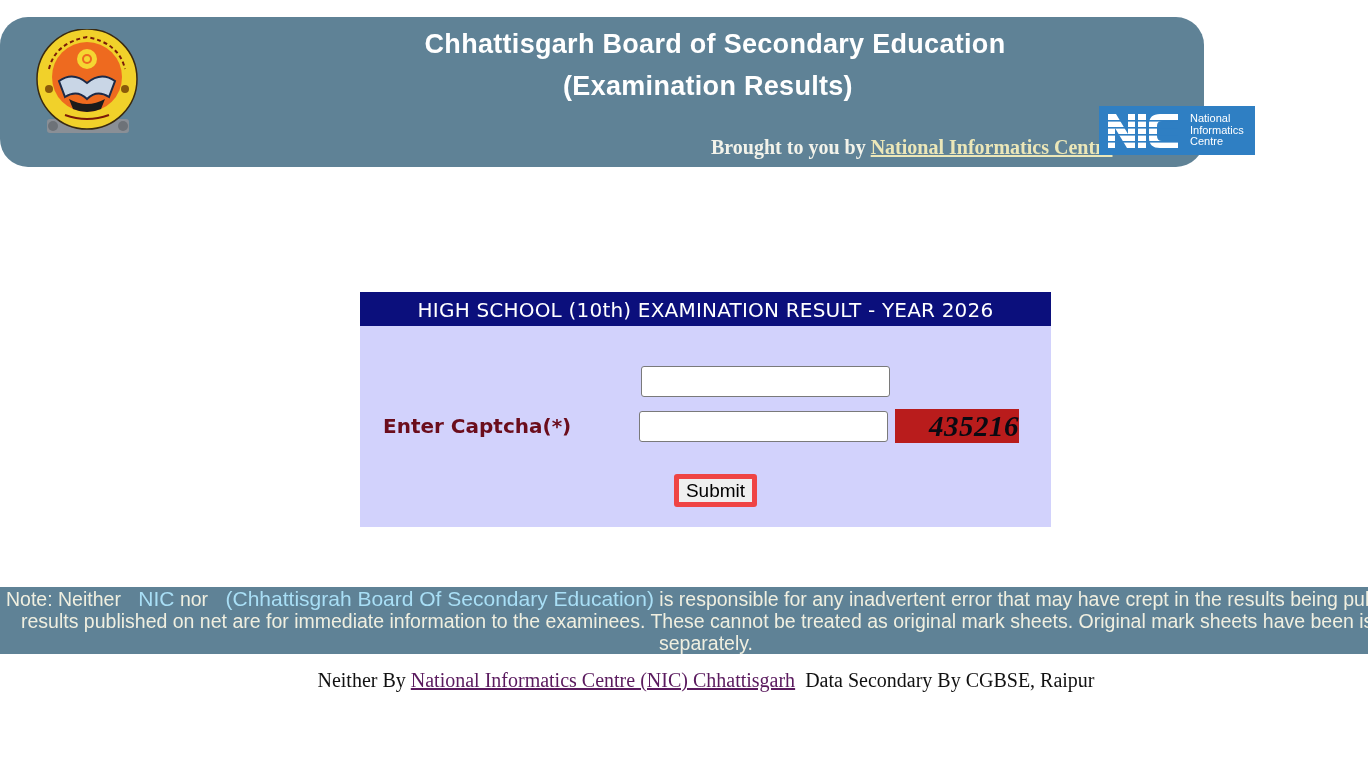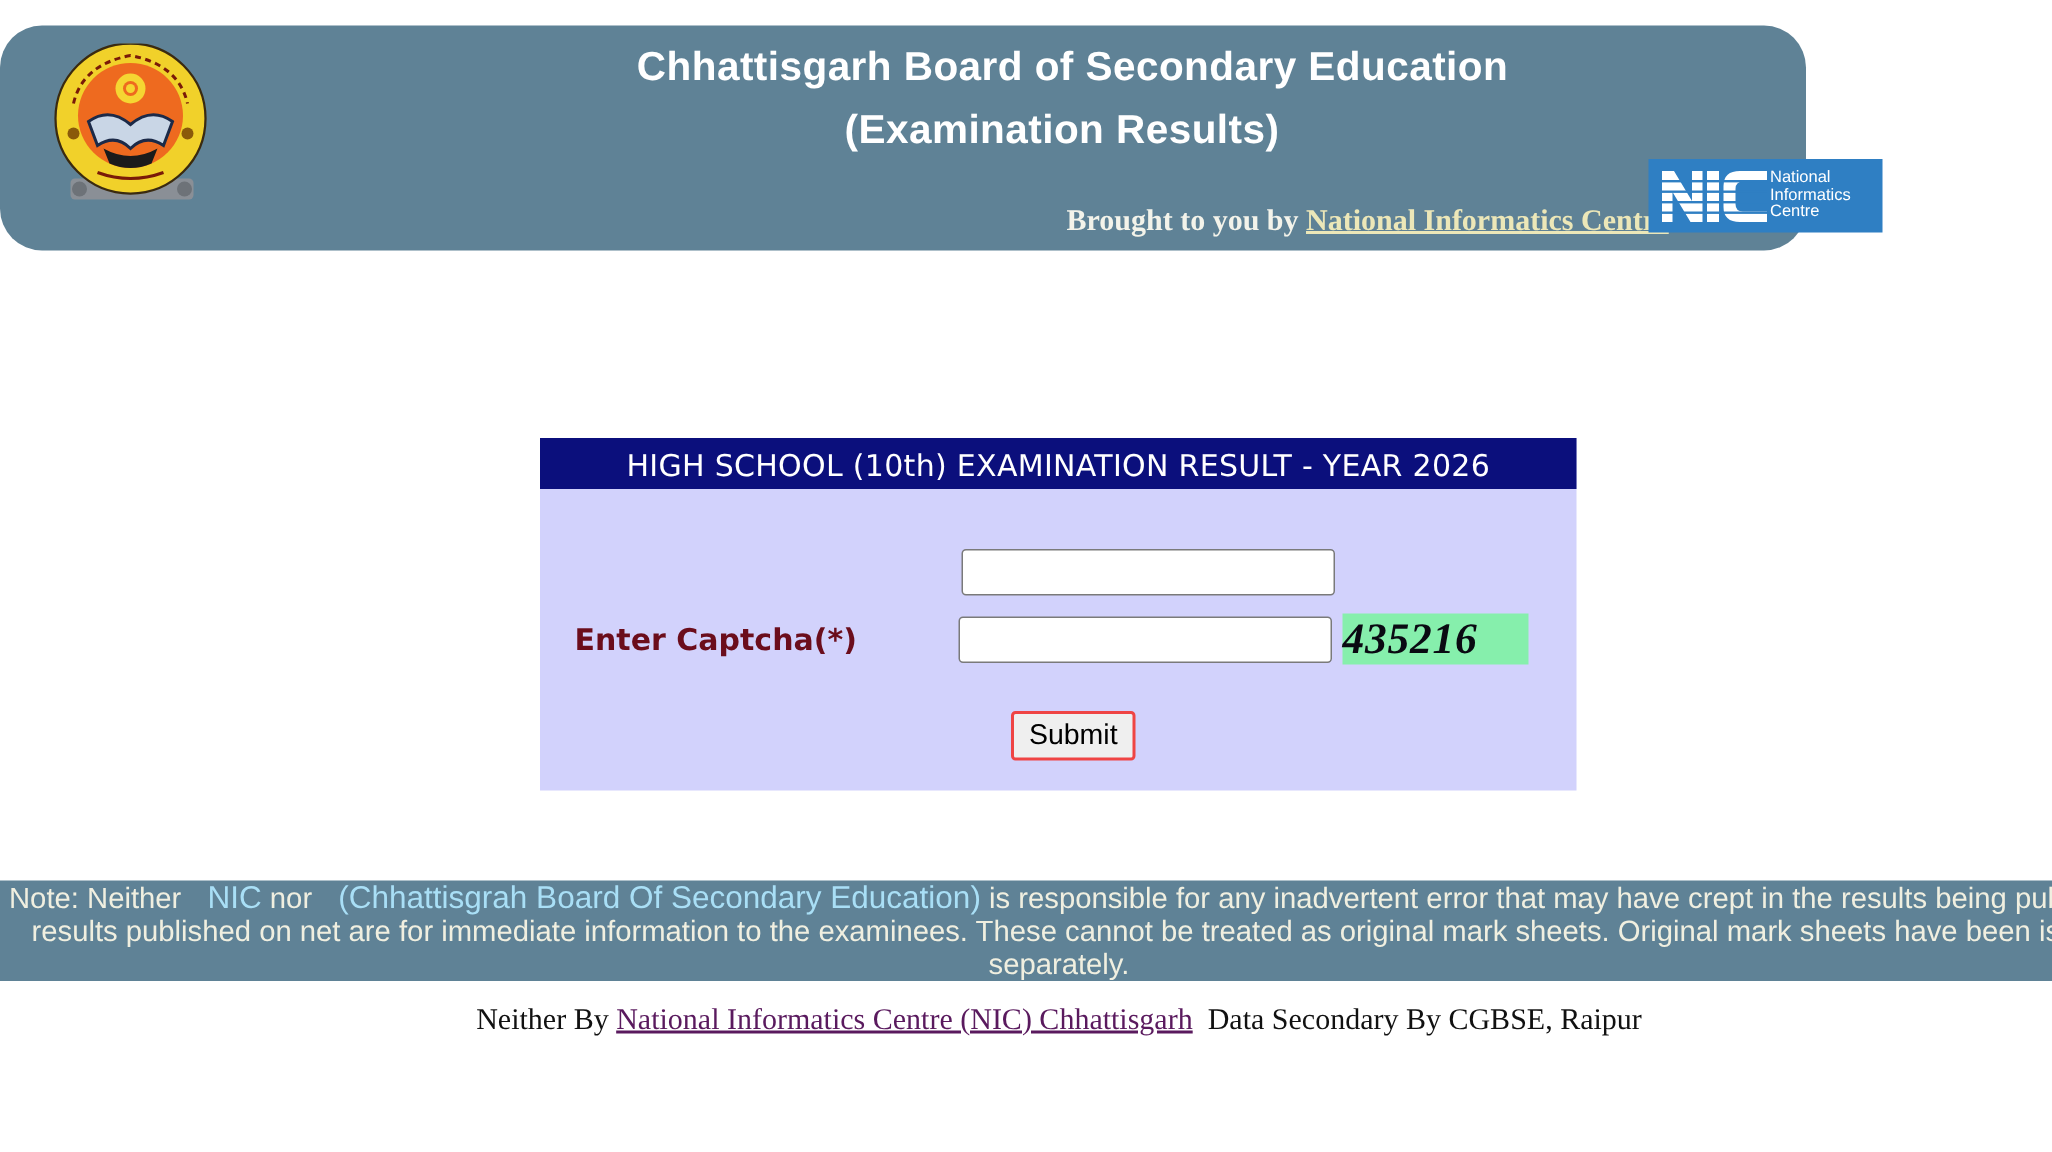--- a/index.html
+++ b/index.html
@@ -31,21 +31,21 @@
       color: #f3f3ea;
     }
     .brought a { color: #ece7b8; text-decoration: underline; }
     .nic-badge {
       position: absolute; left: 1099px; top: 89px; width: 156px; height: 49px;
       background: #2f7fc3;
       display: flex; align-items: center;
     }
     .nic-mark { margin-left: 9px; width: 70px; height: 34px; }
     .nic-text {
-      margin-left: 2px; color: #ffffff; font-size: 11px; line-height: 11.5px; font-weight: normal;
+      margin-left: 12px; color: #ffffff; font-size: 11px; line-height: 11.5px; font-weight: normal;
     }
 
     .result-box {
       position: absolute; left: 360px; top: 292px; width: 691px; height: 235px;
       background: #d2d2fc;
     }
     .result-head {
       height: 34px; background: #0b0f7c; color: #ffffff;
       font-family: "DejaVu Sans", sans-serif; font-weight: normal; font-size: 20px;
       text-align: center; line-height: 36px; letter-spacing: 0.2px;
@@ -58,27 +58,27 @@
     .label-captcha { top: 122px; text-align: right; }
     .text-input {
       position: absolute; height: 31px; box-sizing: border-box;
       background: #ffffff; border: 1px solid #7a7a7a; border-radius: 3px;
       padding: 0 6px; font-size: 16px; font-family: "Liberation Sans", sans-serif;
     }
     .input-roll { left: 281px; top: 74px; width: 249px; }
     .input-captcha { left: 279px; top: 119px; width: 249px; }
     .captcha-img {
       position: absolute; left: 535px; top: 117px; width: 124px; height: 34px;
-      background: #86efac; text-align: left;
+      background: #b91c1c; text-align: right;
       font-family: "Liberation Serif", serif; font-style: italic; font-weight: bold;
       font-size: 29px; line-height: 35px; color: #0a0a12; letter-spacing: 0.5px;
     }
     .submit-btn {
       position: absolute; left: 314px; top: 182px; width: 83px; height: 33px;
-      background: #efefef; border: 2px solid #ef4444; border-radius: 3px;
+      background: #efefef; border: 5px solid #ef4444; border-radius: 3px;
       font-family: "Liberation Sans", sans-serif; font-size: 19px; color: #000;
       padding: 0; cursor: pointer;
     }
 
     .note-band {
       position: absolute; left: 0; top: 587px; width: 1368px; height: 67px;
       background: #5f8296; overflow: hidden;
     }
     .note-inner {
       position: absolute; left: 0; top: 1px; width: 1420px; text-align: center;

